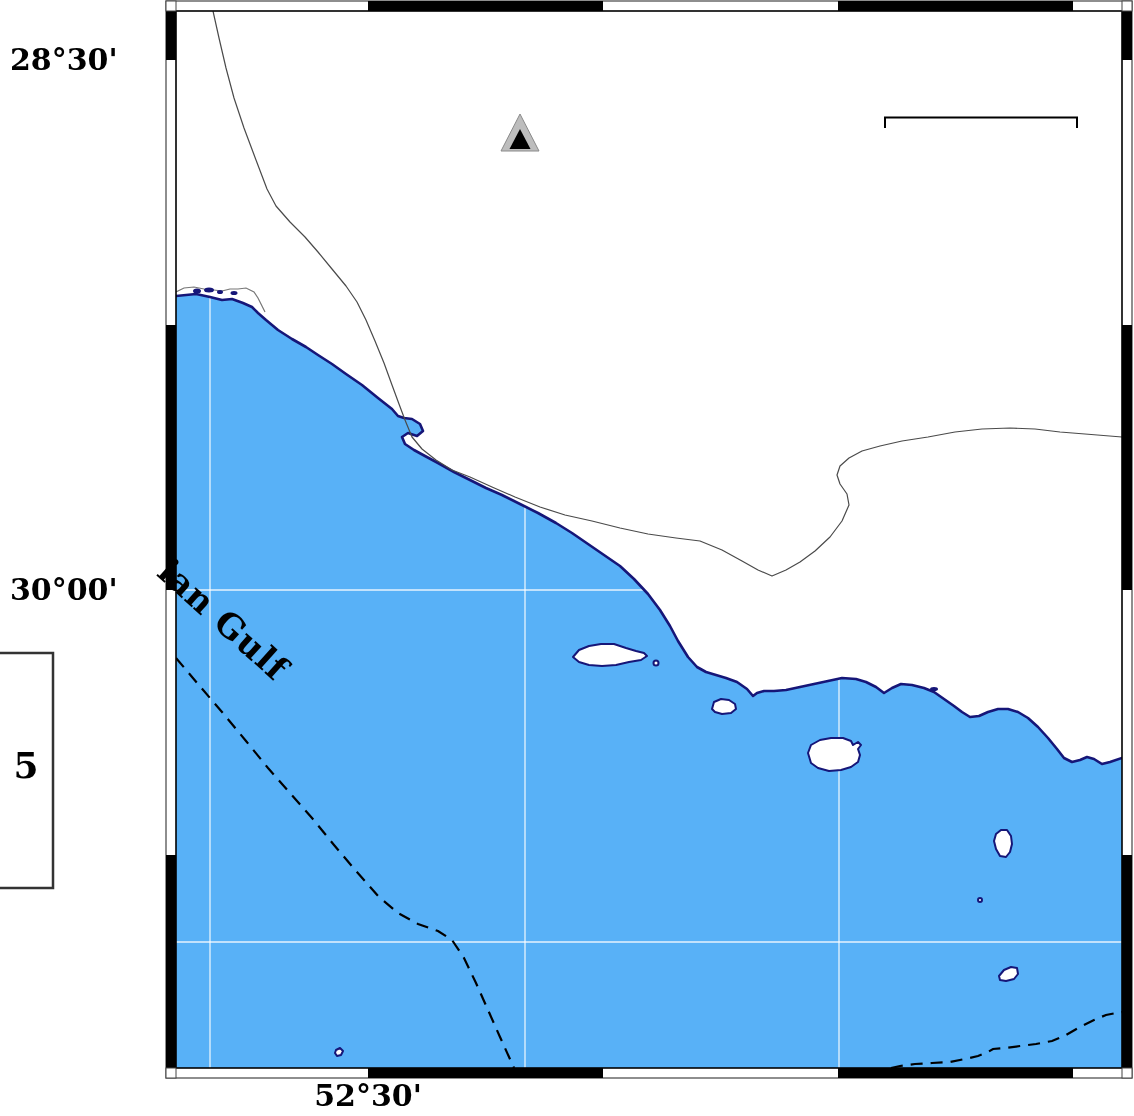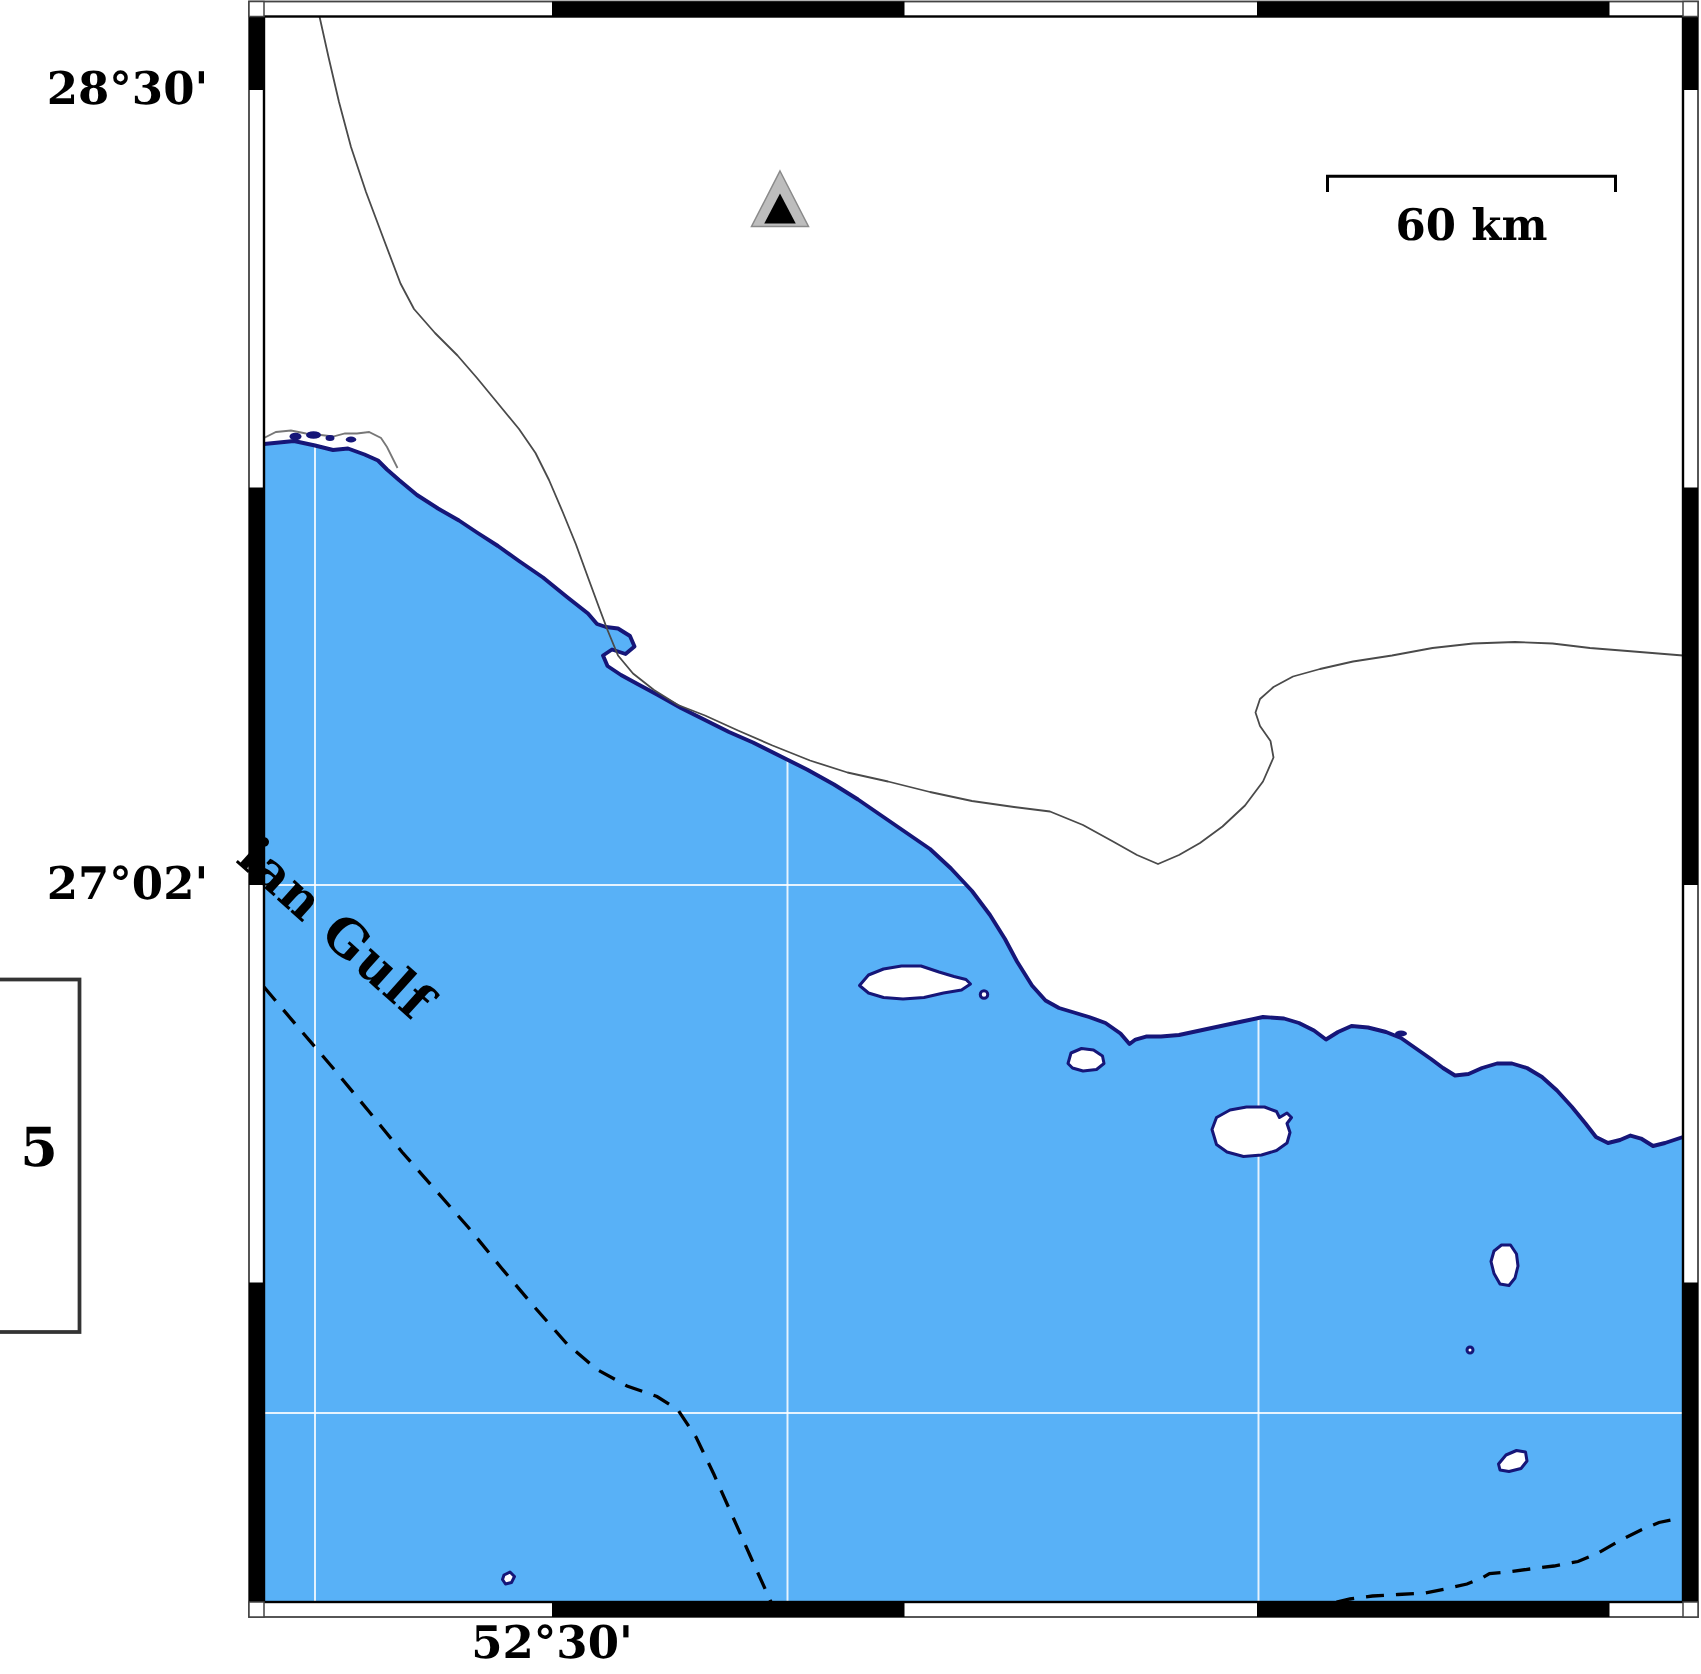--- a/index.html
+++ b/index.html
@@ -1,20 +1,20 @@
 <!DOCTYPE html>
 <html><head>
 <meta charset="utf-8">
 <style>
   html,body{margin:0;padding:0;background:#ffffff;}
   #stage{position:relative;width:1134px;height:1116px;background:#ffffff;overflow:hidden;
          font-family:"DejaVu Serif", "Liberation Serif", serif;}
   #mapsvg{position:absolute;left:0;top:0;}
   .maplabel{position:absolute;font-weight:bold;color:#000;white-space:nowrap;}
-  .lat-label{left:10px;width:150px;text-align:center;font-size:30px;line-height:36px;}
+  .lat-label{left:10px;width:150px;text-align:left;font-size:30px;line-height:36px;}
   .lon-label{width:170px;text-align:center;font-size:30px;line-height:36px;}
   #lat-28-30{top:42px;}
   #lat-27-00{top:572px;}
   #lon-52-30{left:283px;top:1078px;text-align:center;}
   #lon-54-00{left:755px;top:1078px;}
   #scale-label{left:881px;top:133px;width:200px;text-align:center;font-size:29px;}
   #gulf-label{left:177px;top:551px;font-size:34px;transform:rotate(42deg);transform-origin:0 0;letter-spacing:1px;}
   #legend-value{left:0px;top:744px;width:52px;text-align:center;font-size:36px;}
 </style>
 </head>
@@ -143,18 +143,17 @@
       <rect x="166" y="1" width="10" height="10" fill="#fff" stroke="#444" stroke-width="1"></rect>
       <rect x="1122" y="1" width="10" height="10" fill="#fff" stroke="#444" stroke-width="1"></rect>
       <rect x="166" y="1068" width="10" height="10" fill="#fff" stroke="#444" stroke-width="1"></rect>
       <rect x="1122" y="1068" width="10" height="10" fill="#fff" stroke="#444" stroke-width="1"></rect>
     </g>
 
     <rect x="-12" y="653" width="65" height="235" fill="#ffffff" stroke="#333" stroke-width="2.5"></rect>
   </svg>
 
   <div class="maplabel lat-label" id="lat-28-30">28°30'</div>
-  <div class="maplabel lat-label" id="lat-27-00">27°02'</div>
+  <div class="maplabel lat-label" id="lat-27-00">30°00'</div>
   <div class="maplabel lon-label" id="lon-52-30">52°30'</div>
-  <div class="maplabel" id="scale-label">60 km</div>
   <div class="maplabel" id="gulf-label">ian Gulf</div>
   <div class="maplabel" id="legend-value">5</div>
 </div>
 
 </body></html>

